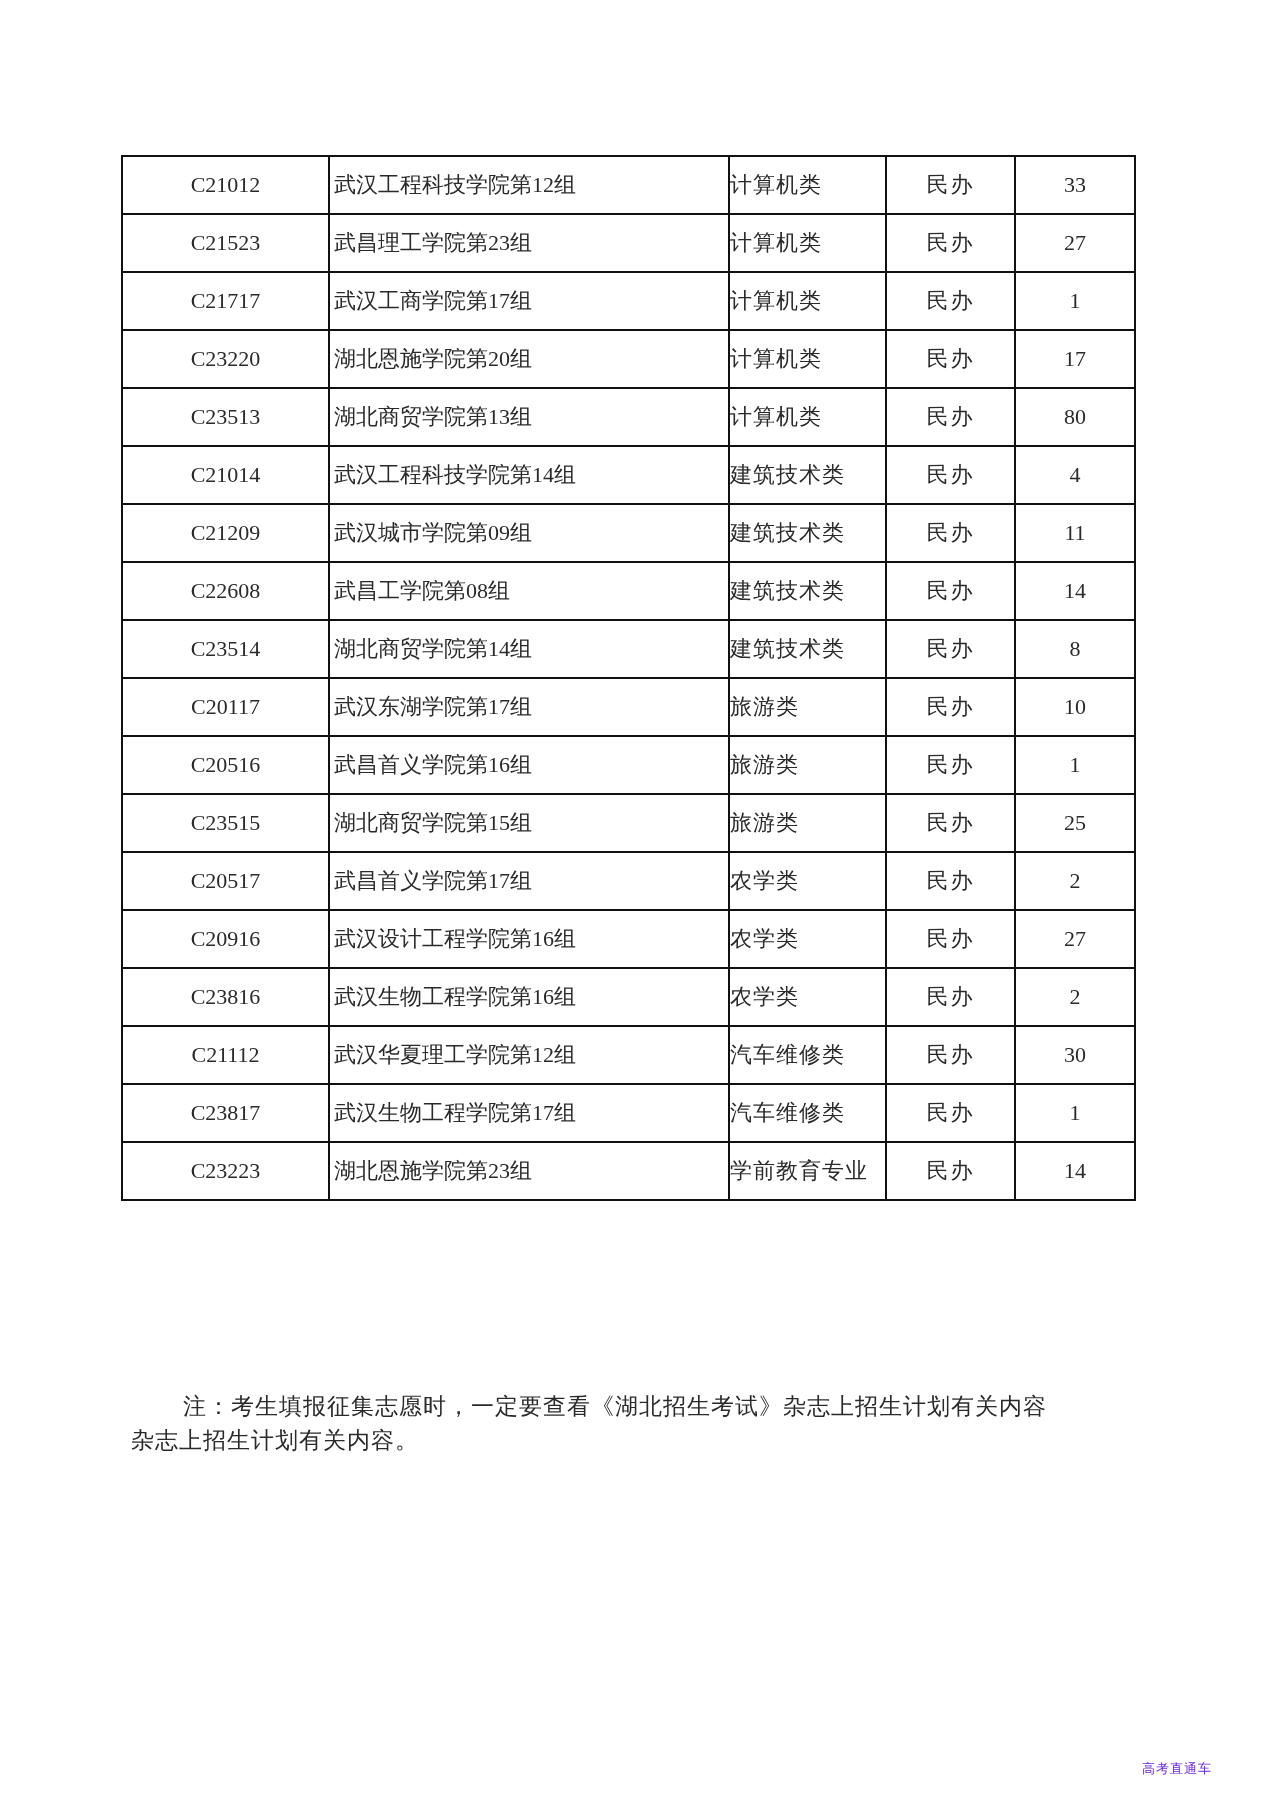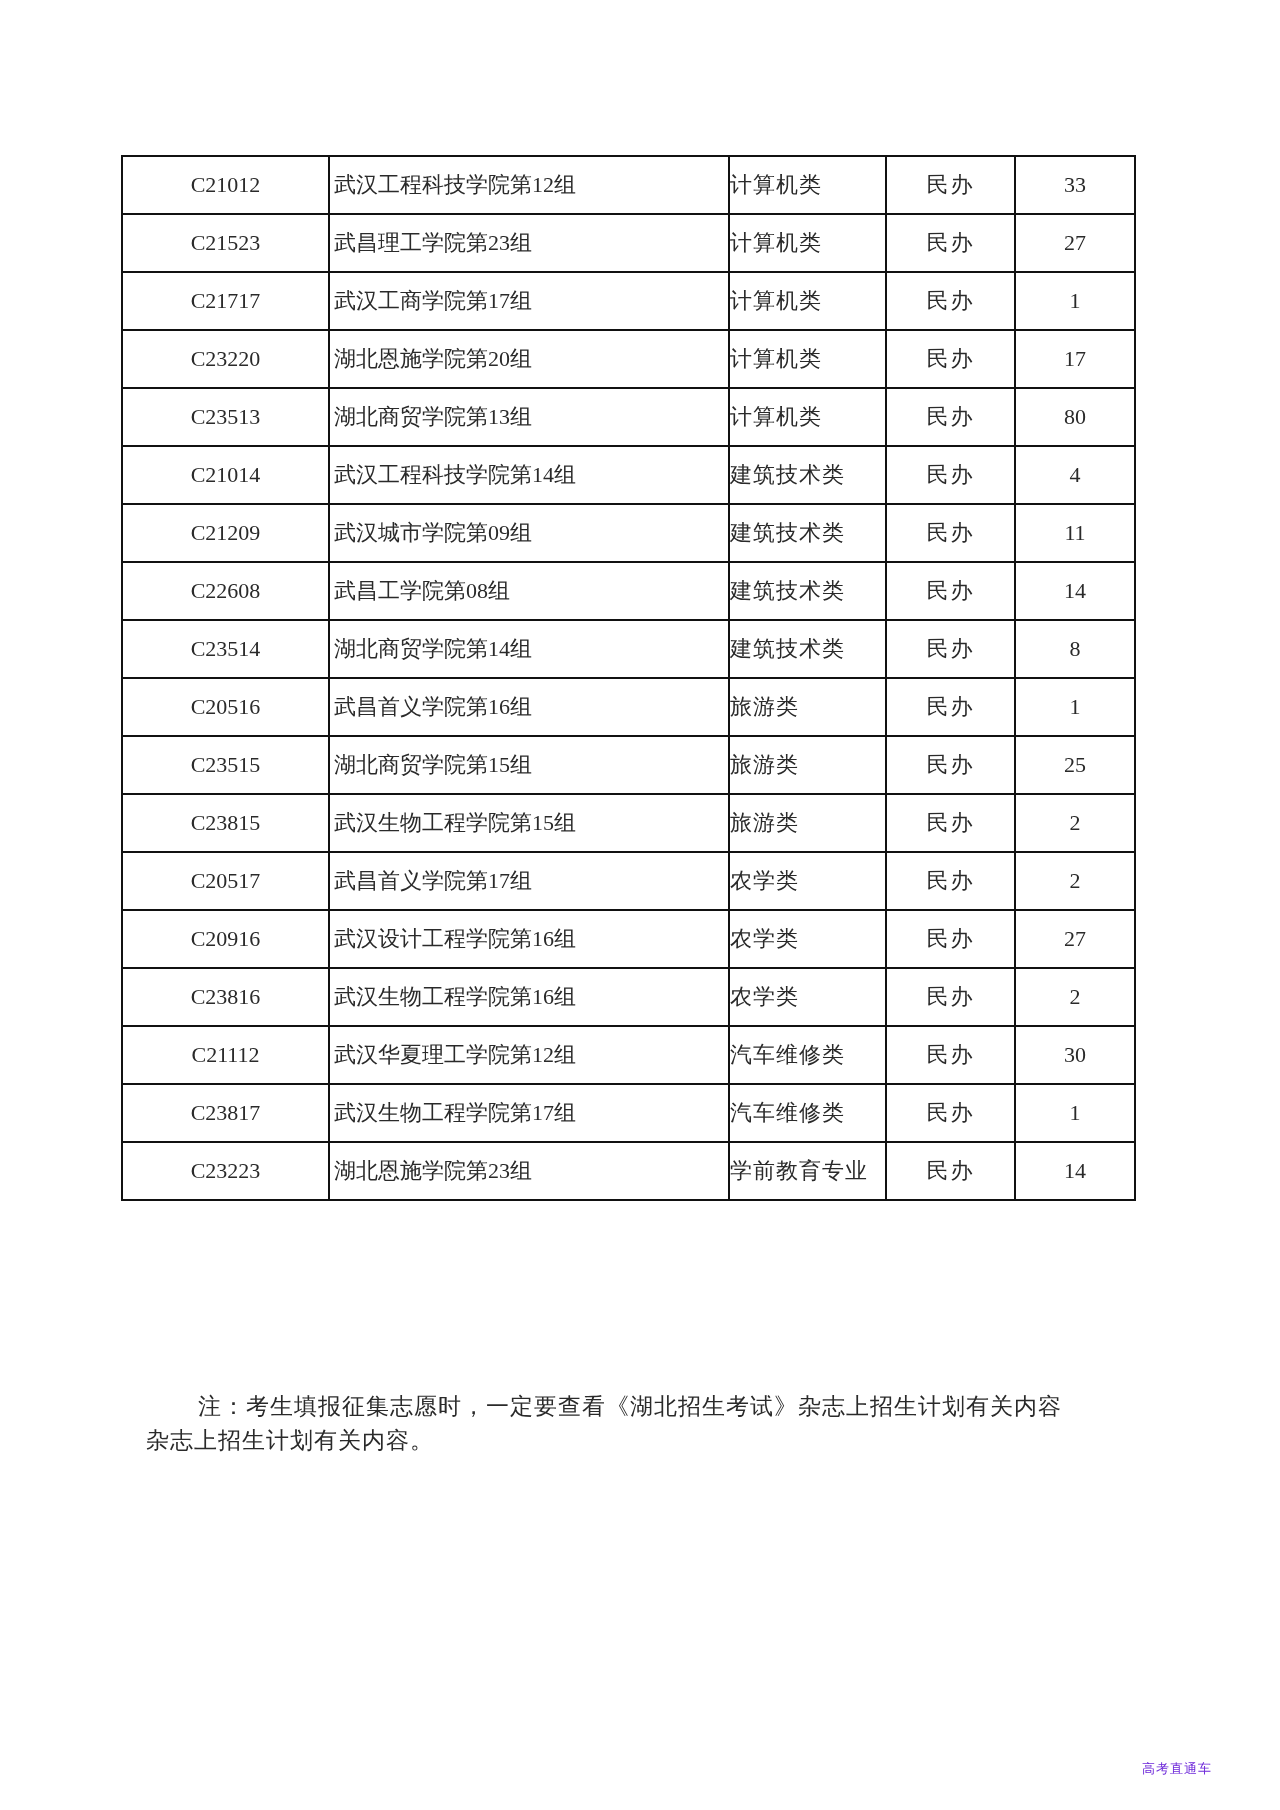--- a/index.html
+++ b/index.html
@@ -33,21 +33,21 @@
       white-space: nowrap;
       overflow: hidden;
     }
     .c-code { width: 205px; text-align: center; }
     .c-name { width: 394px; text-align: left; padding-left: 4px !important; }
     .c-cat  { width: 155px; letter-spacing: 1px; }
     .c-type { width: 127px; text-align: center; letter-spacing: 2px; margin-left: 24px; }
     .c-num  { width: 118px; text-align: center; border-radius: 25px; }
     .note {
       position: absolute;
-      left: 146px;
+      left: 131px;
       top: 1390px;
       width: 1000px;
       font-size: 23px;
       line-height: 34px;
       color: #2a2a2a;
       letter-spacing: 1px;
     }
     .note .indent { display: inline-block; width: 52px; }
     .watermark {
       position: absolute;
@@ -121,39 +121,39 @@
     <td class="c-num">14</td>
   </tr>
       <tr>
     <td class="c-code">C23514</td>
     <td class="c-name">湖北商贸学院第14组</td>
     <td class="c-cat">建筑技术类</td>
     <td class="c-type">民办</td>
     <td class="c-num">8</td>
   </tr>
       <tr>
+    <td class="c-code">C20117</td>
+    <td class="c-name">武汉东湖学院第17组</td>
+    <td class="c-cat">旅游类</td>
+    <td class="c-type">民办</td>
+    <td class="c-num">10</td>
+  </tr>
+      <tr>
     <td class="c-code">C20516</td>
     <td class="c-name">武昌首义学院第16组</td>
     <td class="c-cat">旅游类</td>
     <td class="c-type">民办</td>
     <td class="c-num">1</td>
   </tr>
       <tr>
     <td class="c-code">C23515</td>
     <td class="c-name">湖北商贸学院第15组</td>
     <td class="c-cat">旅游类</td>
     <td class="c-type">民办</td>
     <td class="c-num">25</td>
-  </tr>
-      <tr>
-    <td class="c-code">C23815</td>
-    <td class="c-name">武汉生物工程学院第15组</td>
-    <td class="c-cat">旅游类</td>
-    <td class="c-type">民办</td>
-    <td class="c-num">2</td>
   </tr>
       <tr>
     <td class="c-code">C20517</td>
     <td class="c-name">武昌首义学院第17组</td>
     <td class="c-cat">农学类</td>
     <td class="c-type">民办</td>
     <td class="c-num">2</td>
   </tr>
       <tr>
     <td class="c-code">C20916</td>

